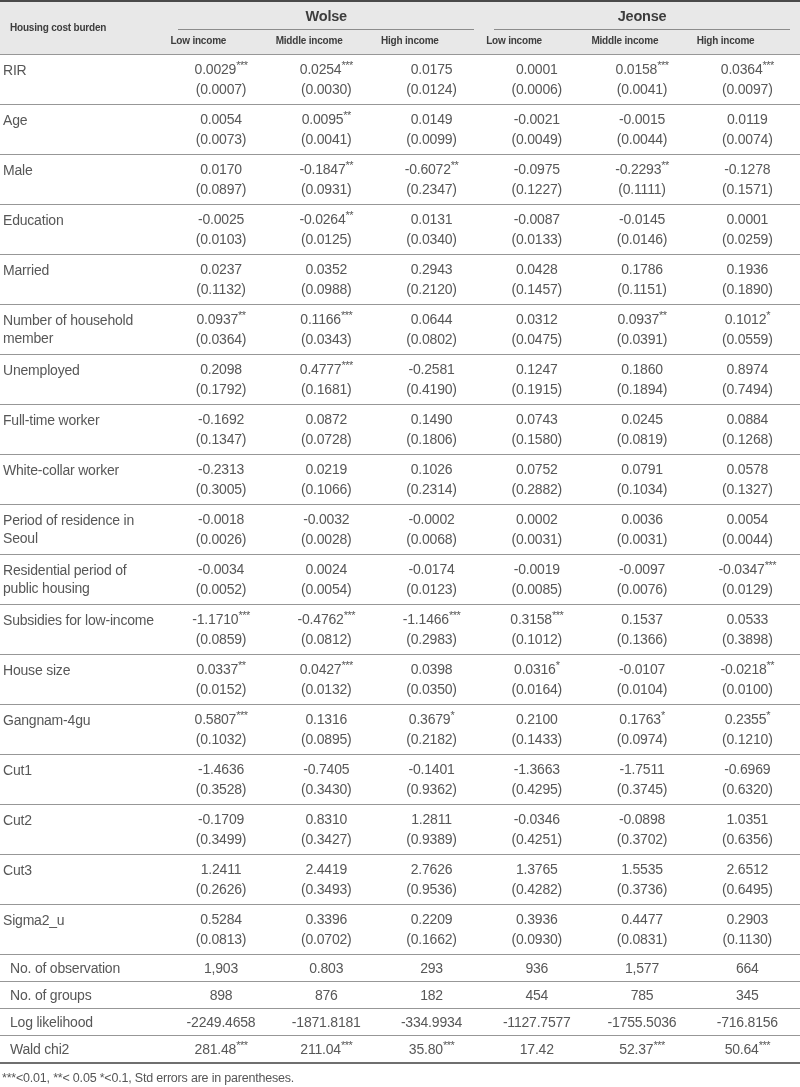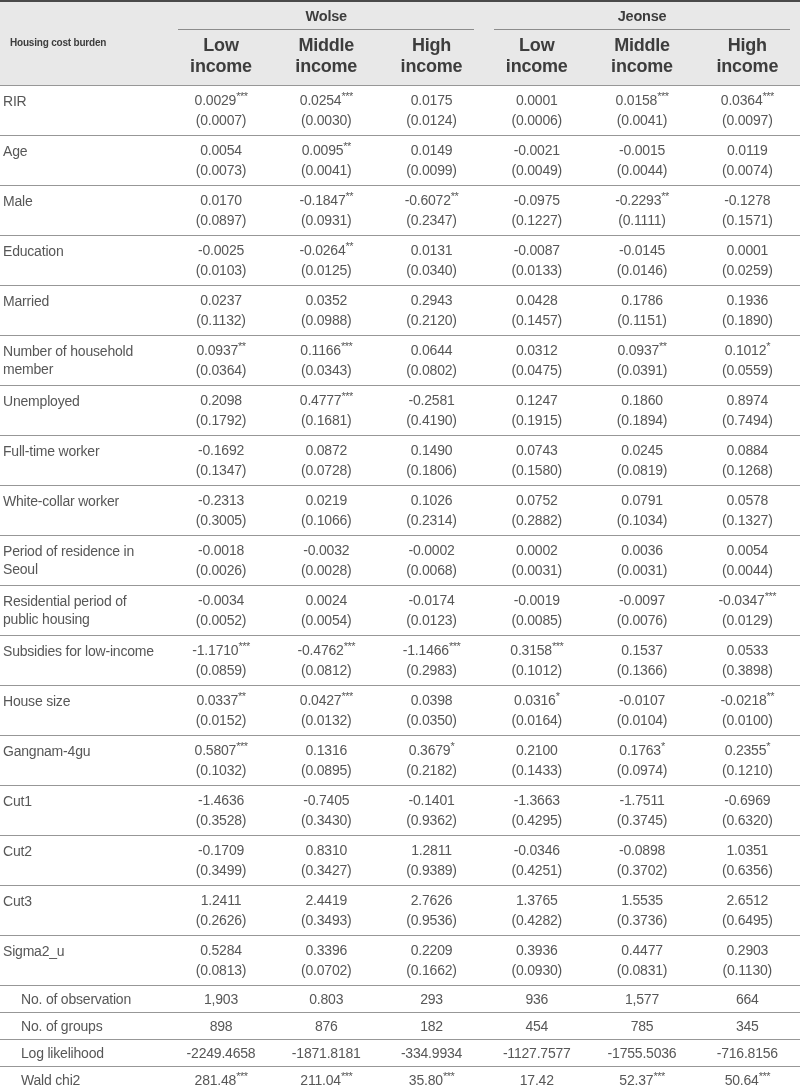--- a/index.html
+++ b/index.html
@@ -32,36 +32,36 @@
   }
   th.label-head{
     text-align:left;vertical-align:middle;padding:6px 6px 8px 10px;
     font-size:10px;
   }
   th.group{padding:6px 0 0 0;vertical-align:top;}
   .group-inner{
     padding-bottom:5px;margin:0 10px;
     border-bottom:1px solid #8c8c8c;font-size:14.5px;
   }
-  tr.subhead th{padding:5px 2px 8px;text-align:center;font-size:18px;}
+  tr.subhead th{padding:5px 2px 8px;text-align:left;font-size:10px;}
   thead tr.subhead{border-bottom:1px solid var(--border-mid);}
   tbody td{
     font-size:14px;line-height:17px;text-align:center;
     letter-spacing:-0.2px;color:var(--text-body);
   }
   tbody td.label{
     text-align:left;vertical-align:top;padding:6px 8px 2px 10px;
     line-height:18px;
     margin-top:22px;
   }
   tr.block-start td{border-top:1px solid var(--border-mid);}
   tr.coef-row td{padding:6px 3px 2px;}
   tr.se-row td{padding:1px 3px 6px;}
   tr.summary-row td{padding:4px 3px;}
-  tr.summary-row td.label{padding:4px 8px 4px 21px;}
+  tr.summary-row td.label{padding:4px 8px 4px 10px;}
   .stars{
     font-size:11px;vertical-align:top;position:relative;top:-1px;
     line-height:10px;letter-spacing:-0.5px;
   }
   .footnote{
     font-size:12.5px;color:#565656;padding:7px 10px 6px 2px;
     letter-spacing:-0.2px;
   }
 </style>
 </head>

